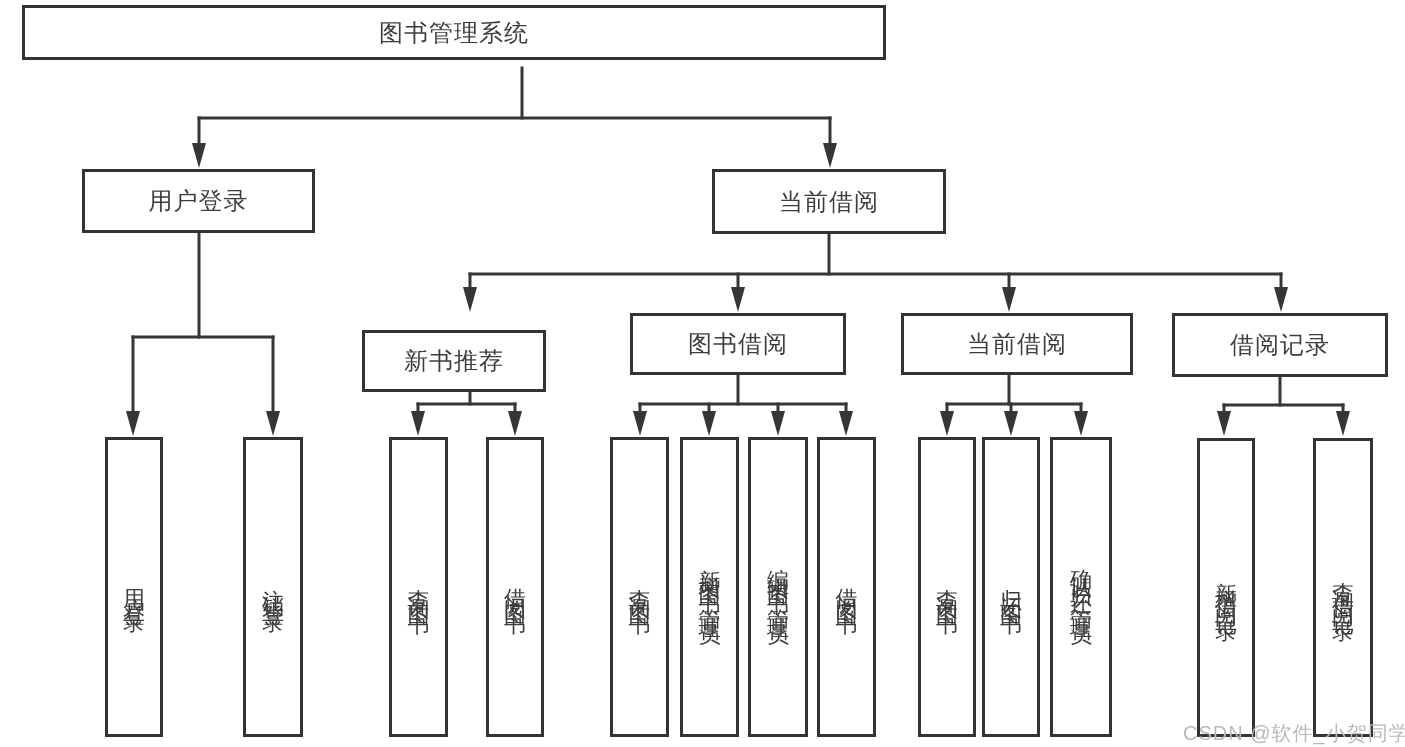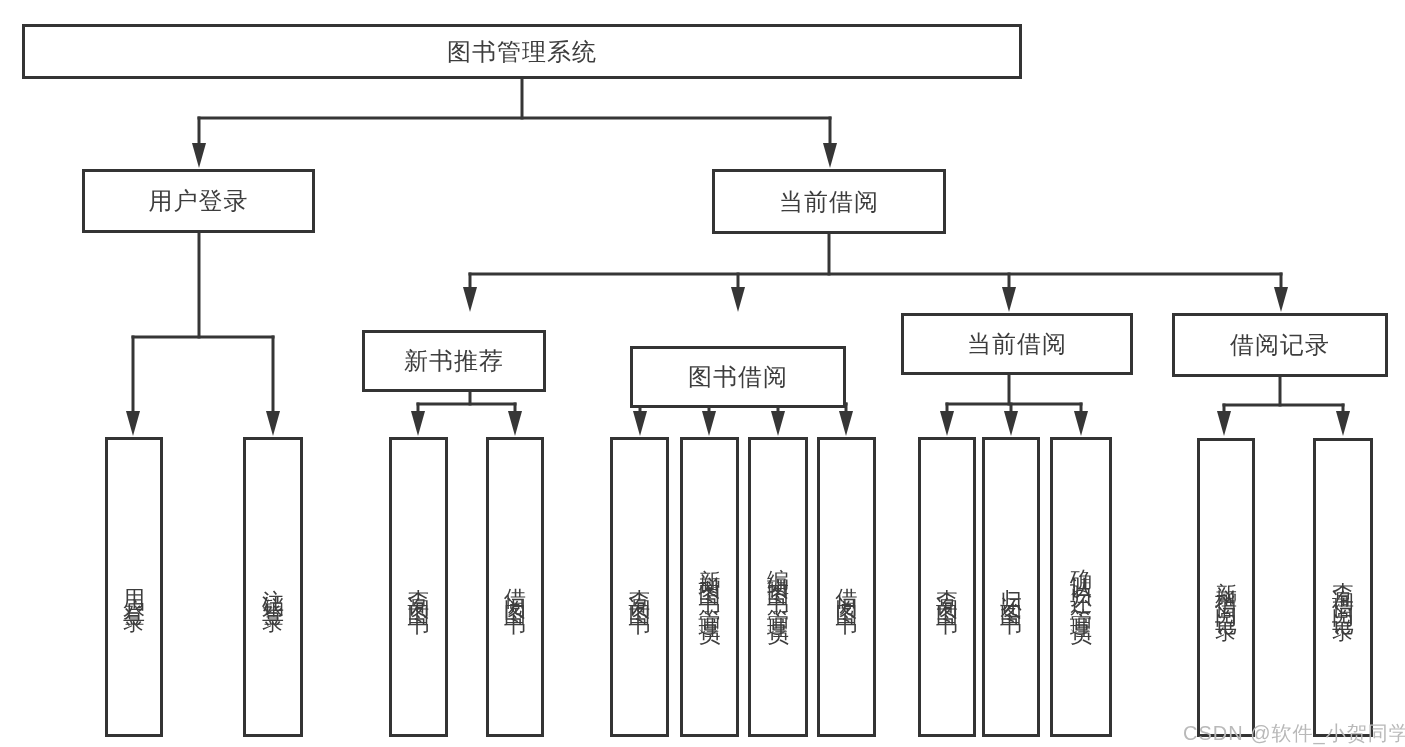--- a/index.html
+++ b/index.html
@@ -121,27 +121,27 @@
       <polygon points="771,411 785,411 778,436"></polygon>
       <polygon points="839,411 853,411 846,436"></polygon>
       <polygon points="940,411 954,411 947,436"></polygon>
       <polygon points="1004,411 1018,411 1011,436"></polygon>
       <polygon points="1074,411 1088,411 1081,436"></polygon>
       <polygon points="1217,411 1231,411 1224,436"></polygon>
       <polygon points="1336,411 1350,411 1343,436"></polygon>
     </g>
   </svg>
 
-  <div class="node h" style="left:22px; top:24px; width:1000px; height:55px;">图书管理系统</div>
+  <div class="node h" style="left:22px; top:5px; width:864px; height:55px;">图书管理系统</div>
 
   <div class="node h" style="left:82px; top:169px; width:233px; height:64px;">用户登录</div>
   <div class="node h" style="left:712px; top:169px; width:234px; height:65px;">当前借阅</div>
 
   <div class="node h" style="left:362px; top:330px; width:184px; height:62px;">新书推荐</div>
-  <div class="node h" style="left:630px; top:313px; width:216px; height:62px;margin-top:33px;">图书借阅</div>
+  <div class="node h" style="left:630px; top:313px; width:216px; height:62px;">图书借阅</div>
   <div class="node h" style="left:901px; top:313px; width:232px; height:62px;">当前借阅</div>
   <div class="node h" style="left:1172px; top:313px; width:216px; height:64px;">借阅记录</div>
 
   <div class="node v" style="left:105px; top:437px; width:58px; height:300px;">
     <span>用户登录</span>
   </div>
   <div class="node v" style="left:243px; top:437px; width:60px; height:300px;">
     <span>注销登录</span>
   </div>
 

